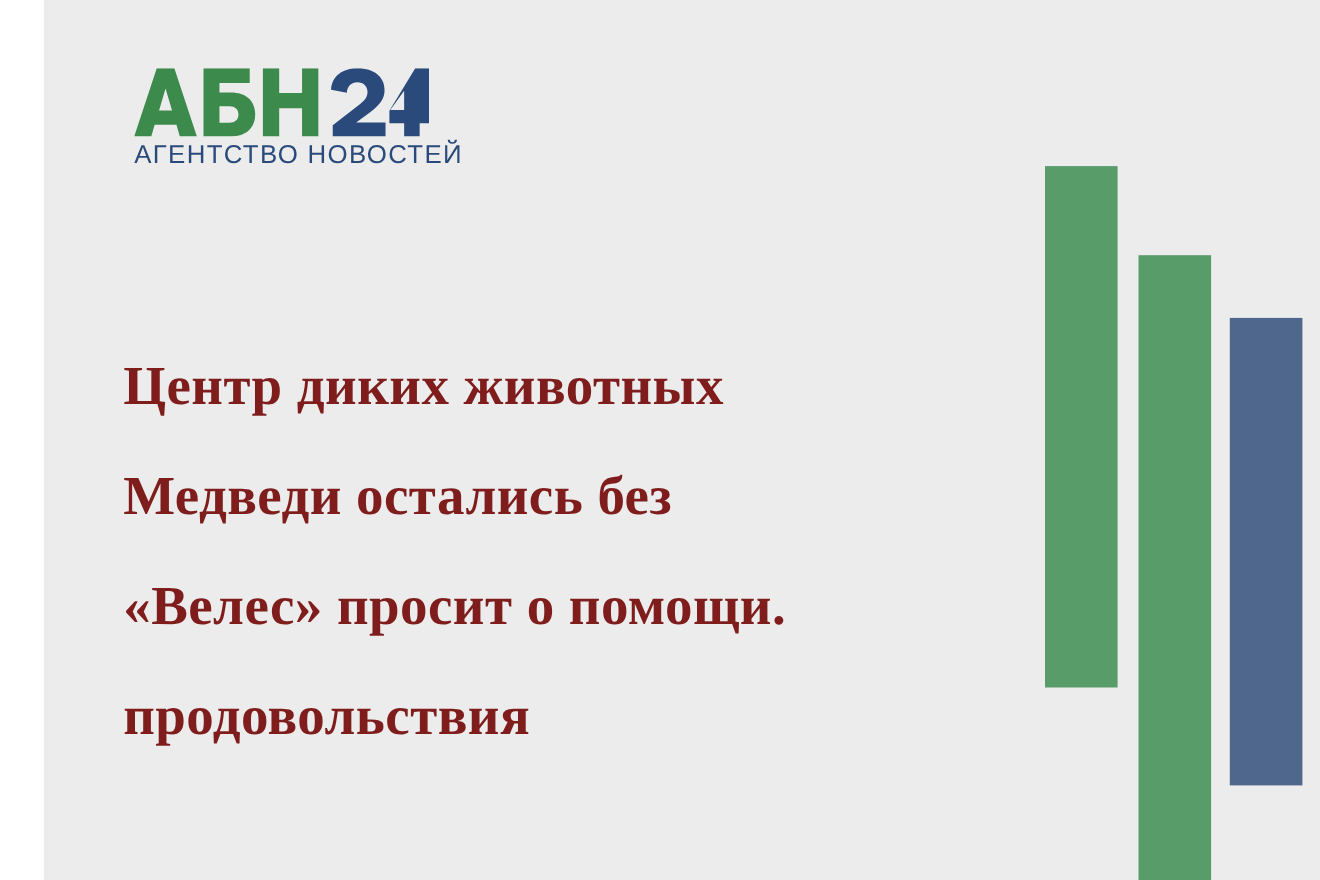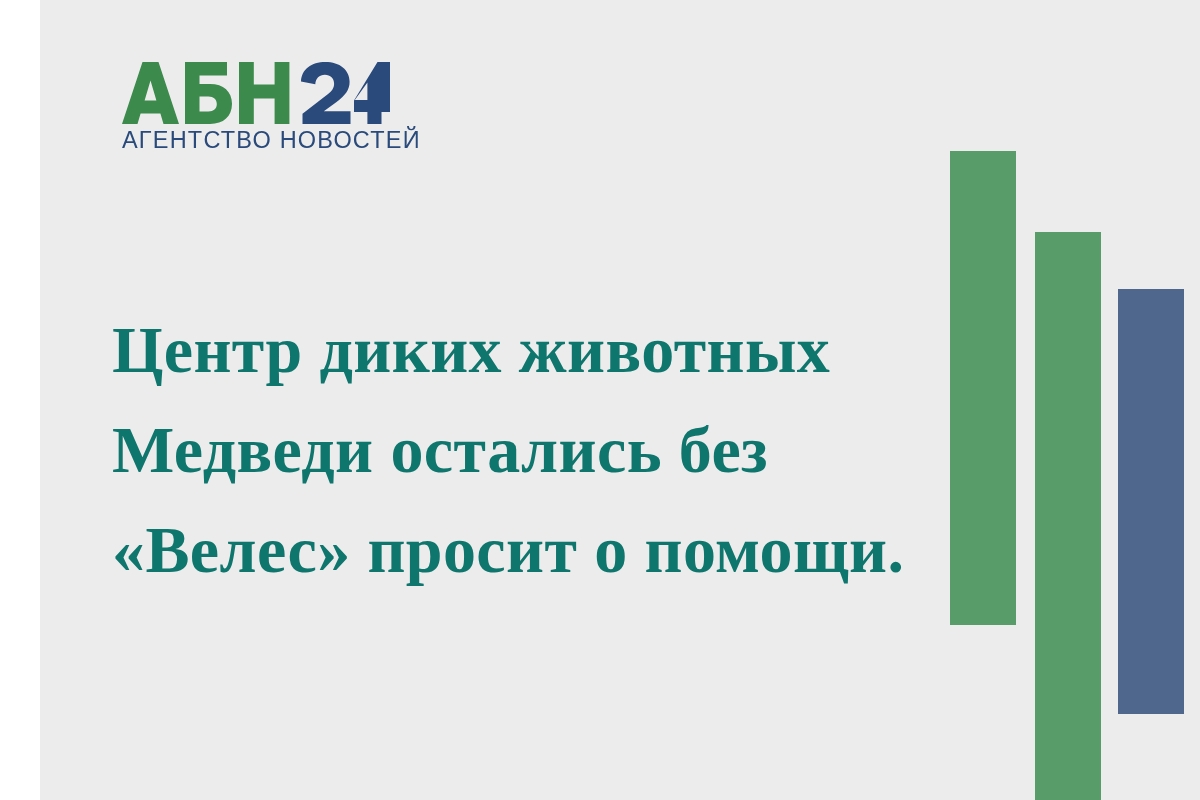--- a/index.html
+++ b/index.html
@@ -61,23 +61,23 @@
   
   #headline {
     position: absolute;
     left: 72px;
     top: 300px;
     width: 800px;
   }
   .headline-line {
     font-family: "Liberation Serif", "DejaVu Serif", serif;
     font-weight: 700;
-    font-size: 66px;
+    font-size: 50px;
     line-height: 100px;
-    color: #0f766e;
+    color: #7f1d1d;
     white-space: nowrap;
     letter-spacing: 0.4px;
   }
 </style>
 </head>
 <body>
 
 <div id="card">
 
   <div id="bars">
@@ -99,15 +99,16 @@
 
       <path fill="#2a4a7b" d="M255.5 0 H268 V37.8 H268 V50 H259.5 V62 H245.4 V50 H232 V38.6 Z M245.4 20.5 L232.8 38 H245.4 Z"></path>
     </svg>
     <span id="logo-tagline">АГЕНТСТВО НОВОСТЕЙ</span>
   </div>
 
   <div id="headline">
     <div class="headline-line">Центр диких животных</div>
     <div class="headline-line">Медведи остались без</div>
     <div class="headline-line">«Велес» просит о помощи.</div>
+    <div class="headline-line">продовольствия</div>
   </div>
 
 </div>
 
 </body></html>

